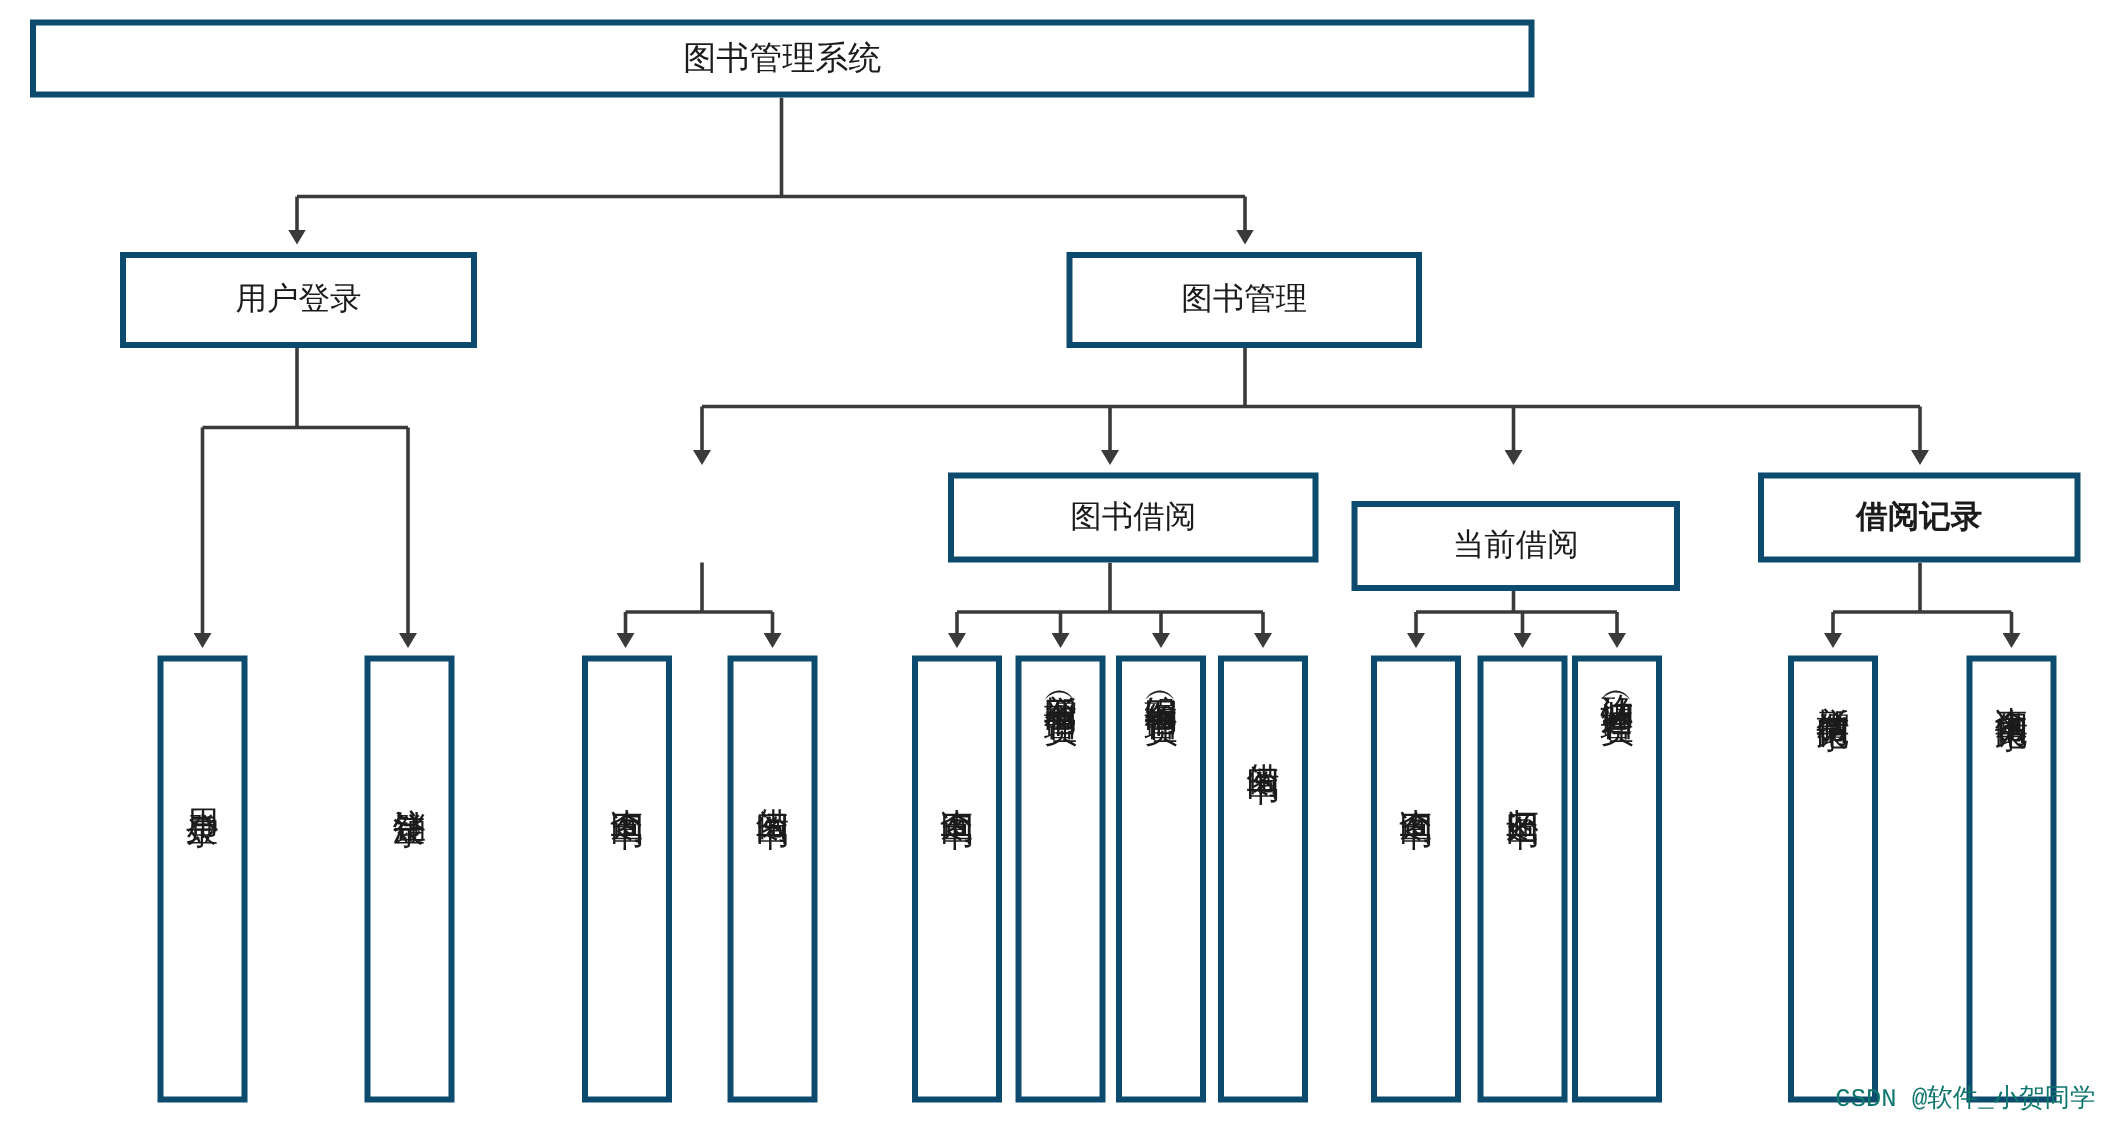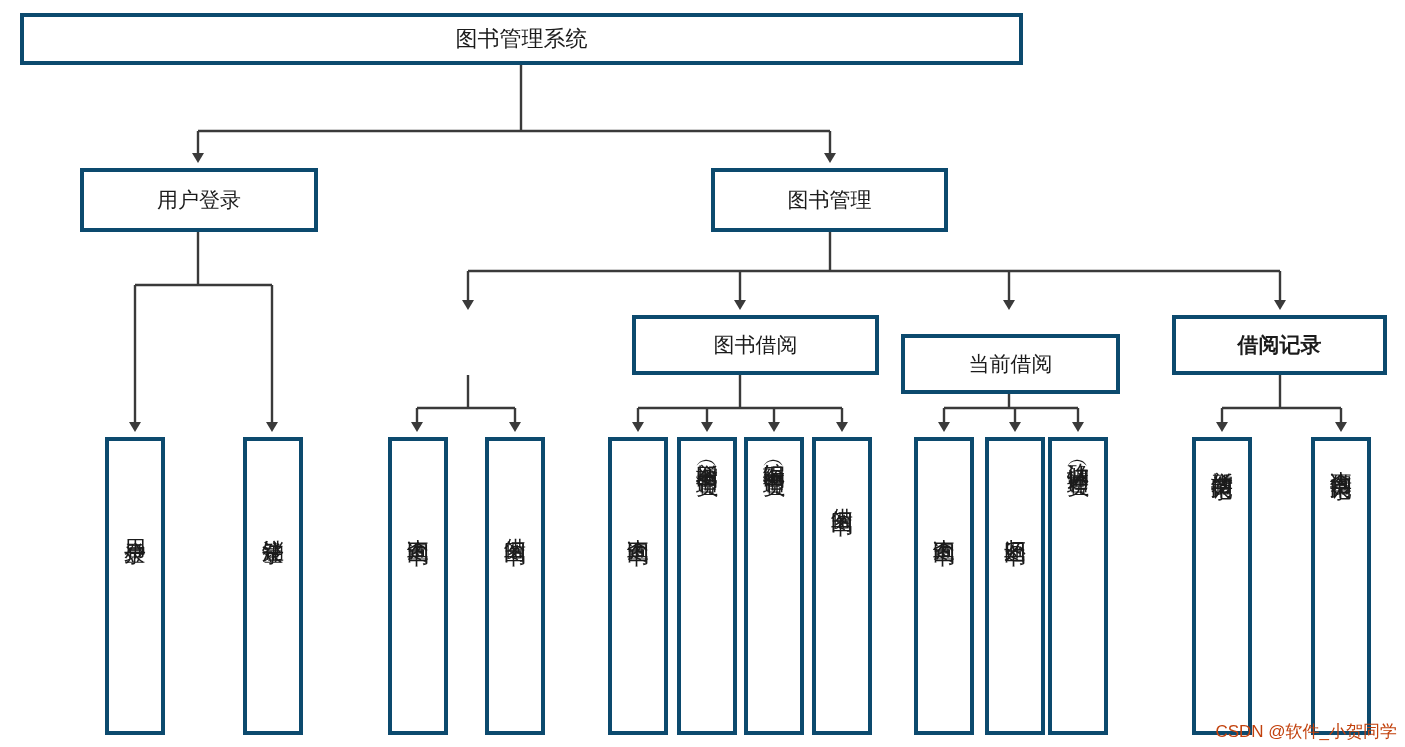--- a/index.html
+++ b/index.html
@@ -71,22 +71,22 @@
     margin-top: 12px;
   }
   .node.vertical.xlong .label {
     margin-top: 4px;
   }
   .watermark {
     position: absolute;
     right: 8px;
     bottom: 4px;
     font-size: 17px;
-    color: #c2410c;
-    font-family: Liberation Sans, sans-serif;
+    color: #0f766e;
+    font-family: Liberation Mono, monospace;
     white-space: nowrap;
     z-index: 3;
   }
 </style>
 </head>
 <body>
 
 <div id="diagram-root">
 
   <svg class="edges" viewBox="0 0 1405 747" xmlns="http://www.w3.org/2000/svg">

